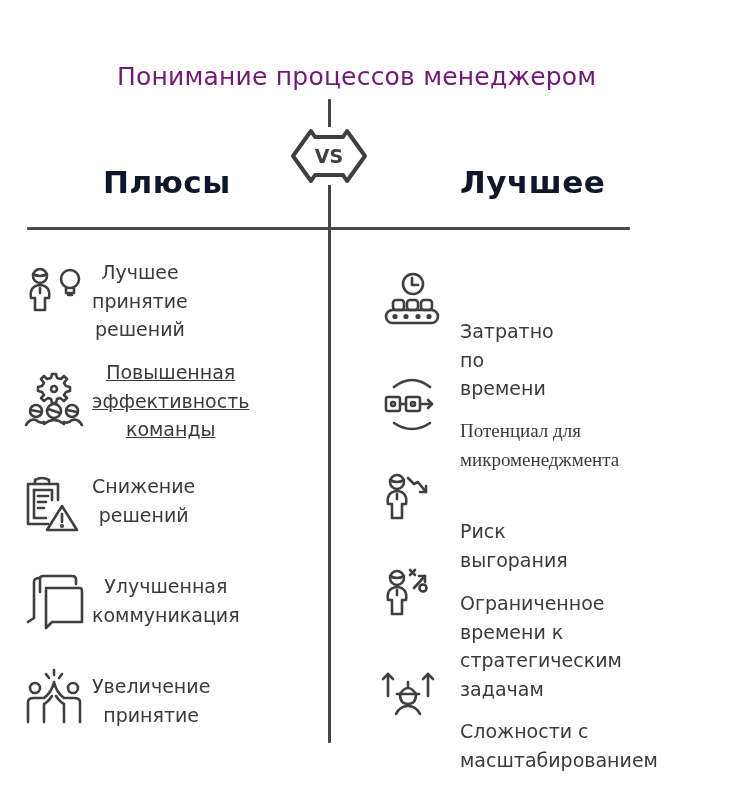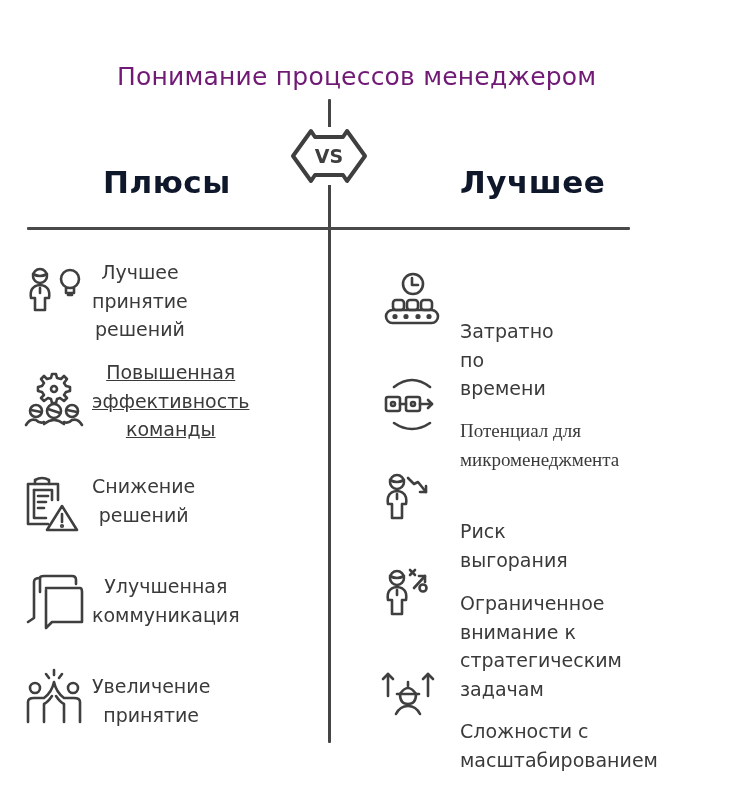--- a/index.html
+++ b/index.html
@@ -263,21 +263,21 @@
           <path d="M8 34 Q6 22 17 21 Q28 22 26 34 L22 34 L22 48 L12 48 L12 34 Z"></path>
           <line x1="17" y1="24" x2="17" y2="29"></line>
           <line x1="30" y1="4" x2="35" y2="9"></line>
           <line x1="35" y1="4" x2="30" y2="9"></line>
           <line x1="34" y1="22" x2="45" y2="10"></line>
           <path d="M39 10 L45 10 L45 16"></path>
           <circle cx="43" cy="22" r="3.5"></circle>
         </svg>
       </div>
       <div class="label" style="top:-4px;">Ограниченное
-внимание к
+времени к
 стратегическим
 задачам</div>
     </div>
 
     <div class="item" style="top:676px;">
       <div class="icon" style="top:-8px;">
         <svg width="64" height="64" viewBox="0 0 64 64" fill="none" stroke="#3f3f3f" stroke-width="2.6" stroke-linecap="round" stroke-linejoin="round">
           <line x1="8" y1="6" x2="8" y2="28"></line>
           <path d="M3 11 L8 6 L13 11"></path>
           <line x1="48" y1="6" x2="48" y2="28"></line>

